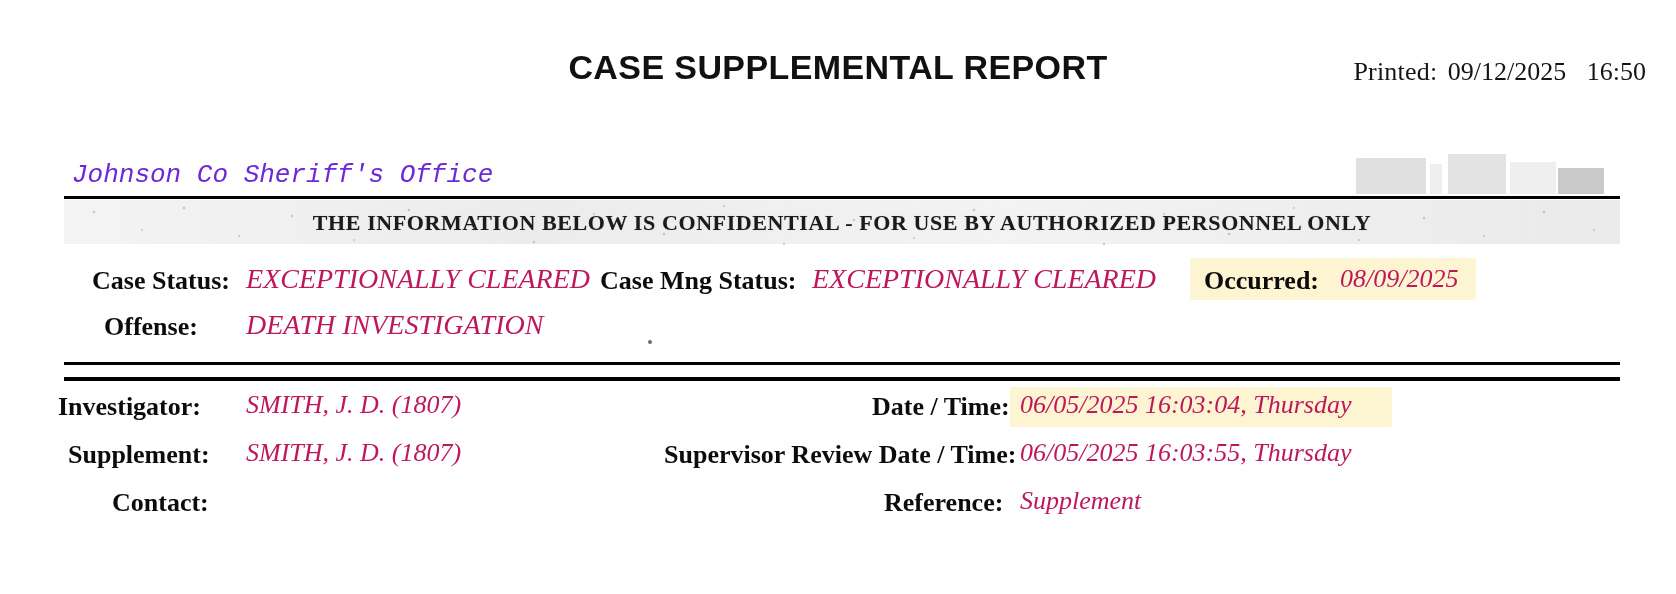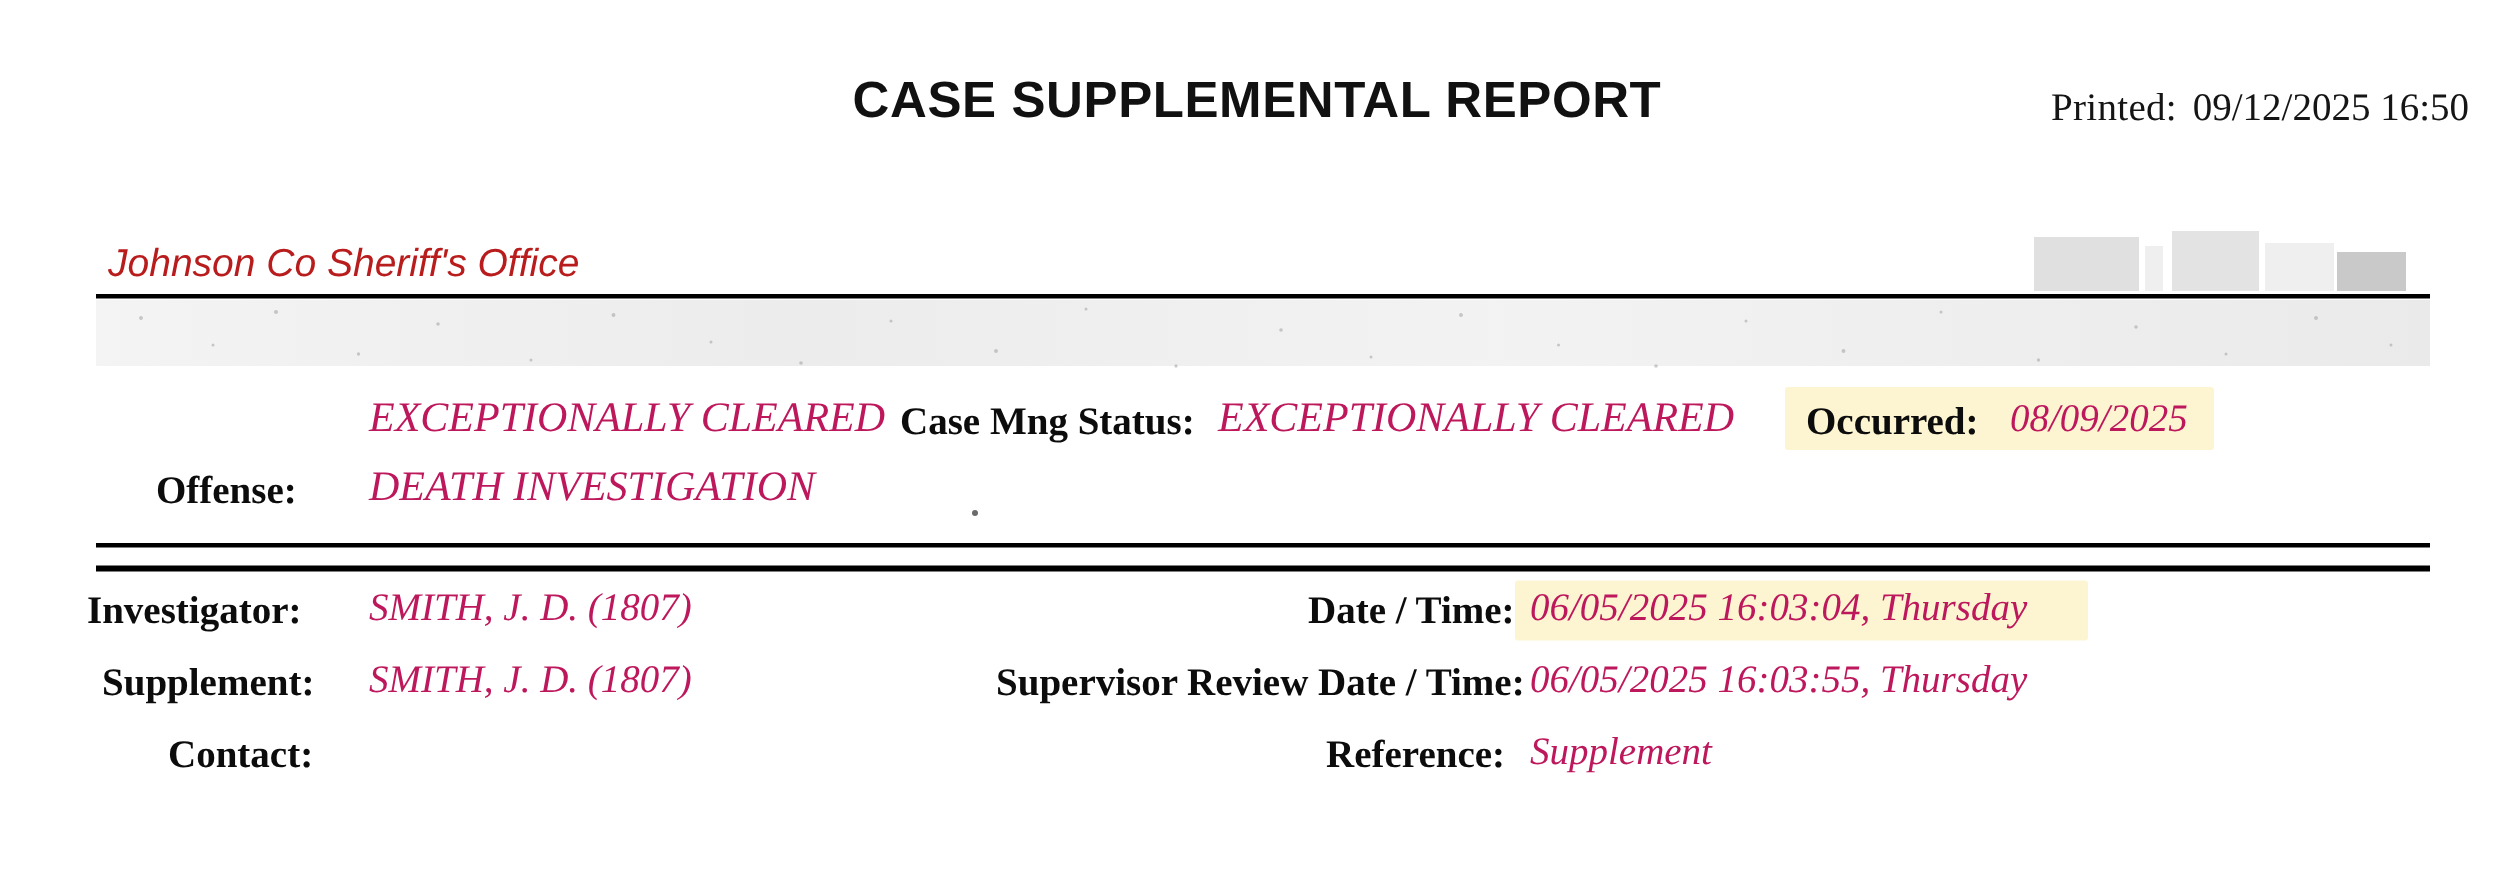--- a/index.html
+++ b/index.html
@@ -38,31 +38,31 @@
     position: absolute;
     right: 30px;
     top: 57px;
     font-family: "Liberation Serif", serif;
     font-size: 26px;
     color: #151515;
     white-space: nowrap;
   }
   .printed .printed-label { letter-spacing: 0.2px; }
   .printed .printed-date { margin-left: 4px; }
-  .printed .printed-time { }
+  .printed .printed-time { margin-left: 14px; }
 
   
   .agency {
     position: absolute;
     left: 72px;
     top: 160px;
-    font-family: Liberation Sans, sans-serif;
+    font-family: Liberation Mono, monospace;
     font-style: italic;
     font-size: 26px;
-    color: #b91c1c;
+    color: #6d28d9;
     white-space: nowrap;
   }
 
   
   .redaction-group {
     position: absolute;
     right: 48px;
     top: 150px;
     width: 272px;
     height: 44px;
@@ -211,23 +211,25 @@
     <span class="rb1"></span>
     <span class="rb2"></span>
     <span class="rb3"></span>
     <span class="rb4"></span>
     <span class="rb5"></span>
   </div>
 
   <div class="rule rule-top"></div>
 
   <div class="confidential-band"></div>
+  <div class="confidential-text">THE INFORMATION BELOW IS CONFIDENTIAL - FOR USE BY AUTHORIZED PERSONNEL ONLY</div>
 
   <div class="occurred-highlight"></div>
 
+  <div class="field lbl f-case-status-lbl">Case Status:</div>
   <div class="field val f-case-status-val">EXCEPTIONALLY CLEARED</div>
 
   <div class="field lbl f-mng-status-lbl">Case Mng Status:</div>
   <div class="field val f-mng-status-val">EXCEPTIONALLY CLEARED</div>
 
   <div class="field lbl f-occurred-lbl">Occurred:</div>
   <div class="field val f-occurred-val">08/09/2025</div>
 
   <div class="field lbl f-offense-lbl">Offense:</div>
   <div class="field val f-offense-val">DEATH INVESTIGATION</div>

